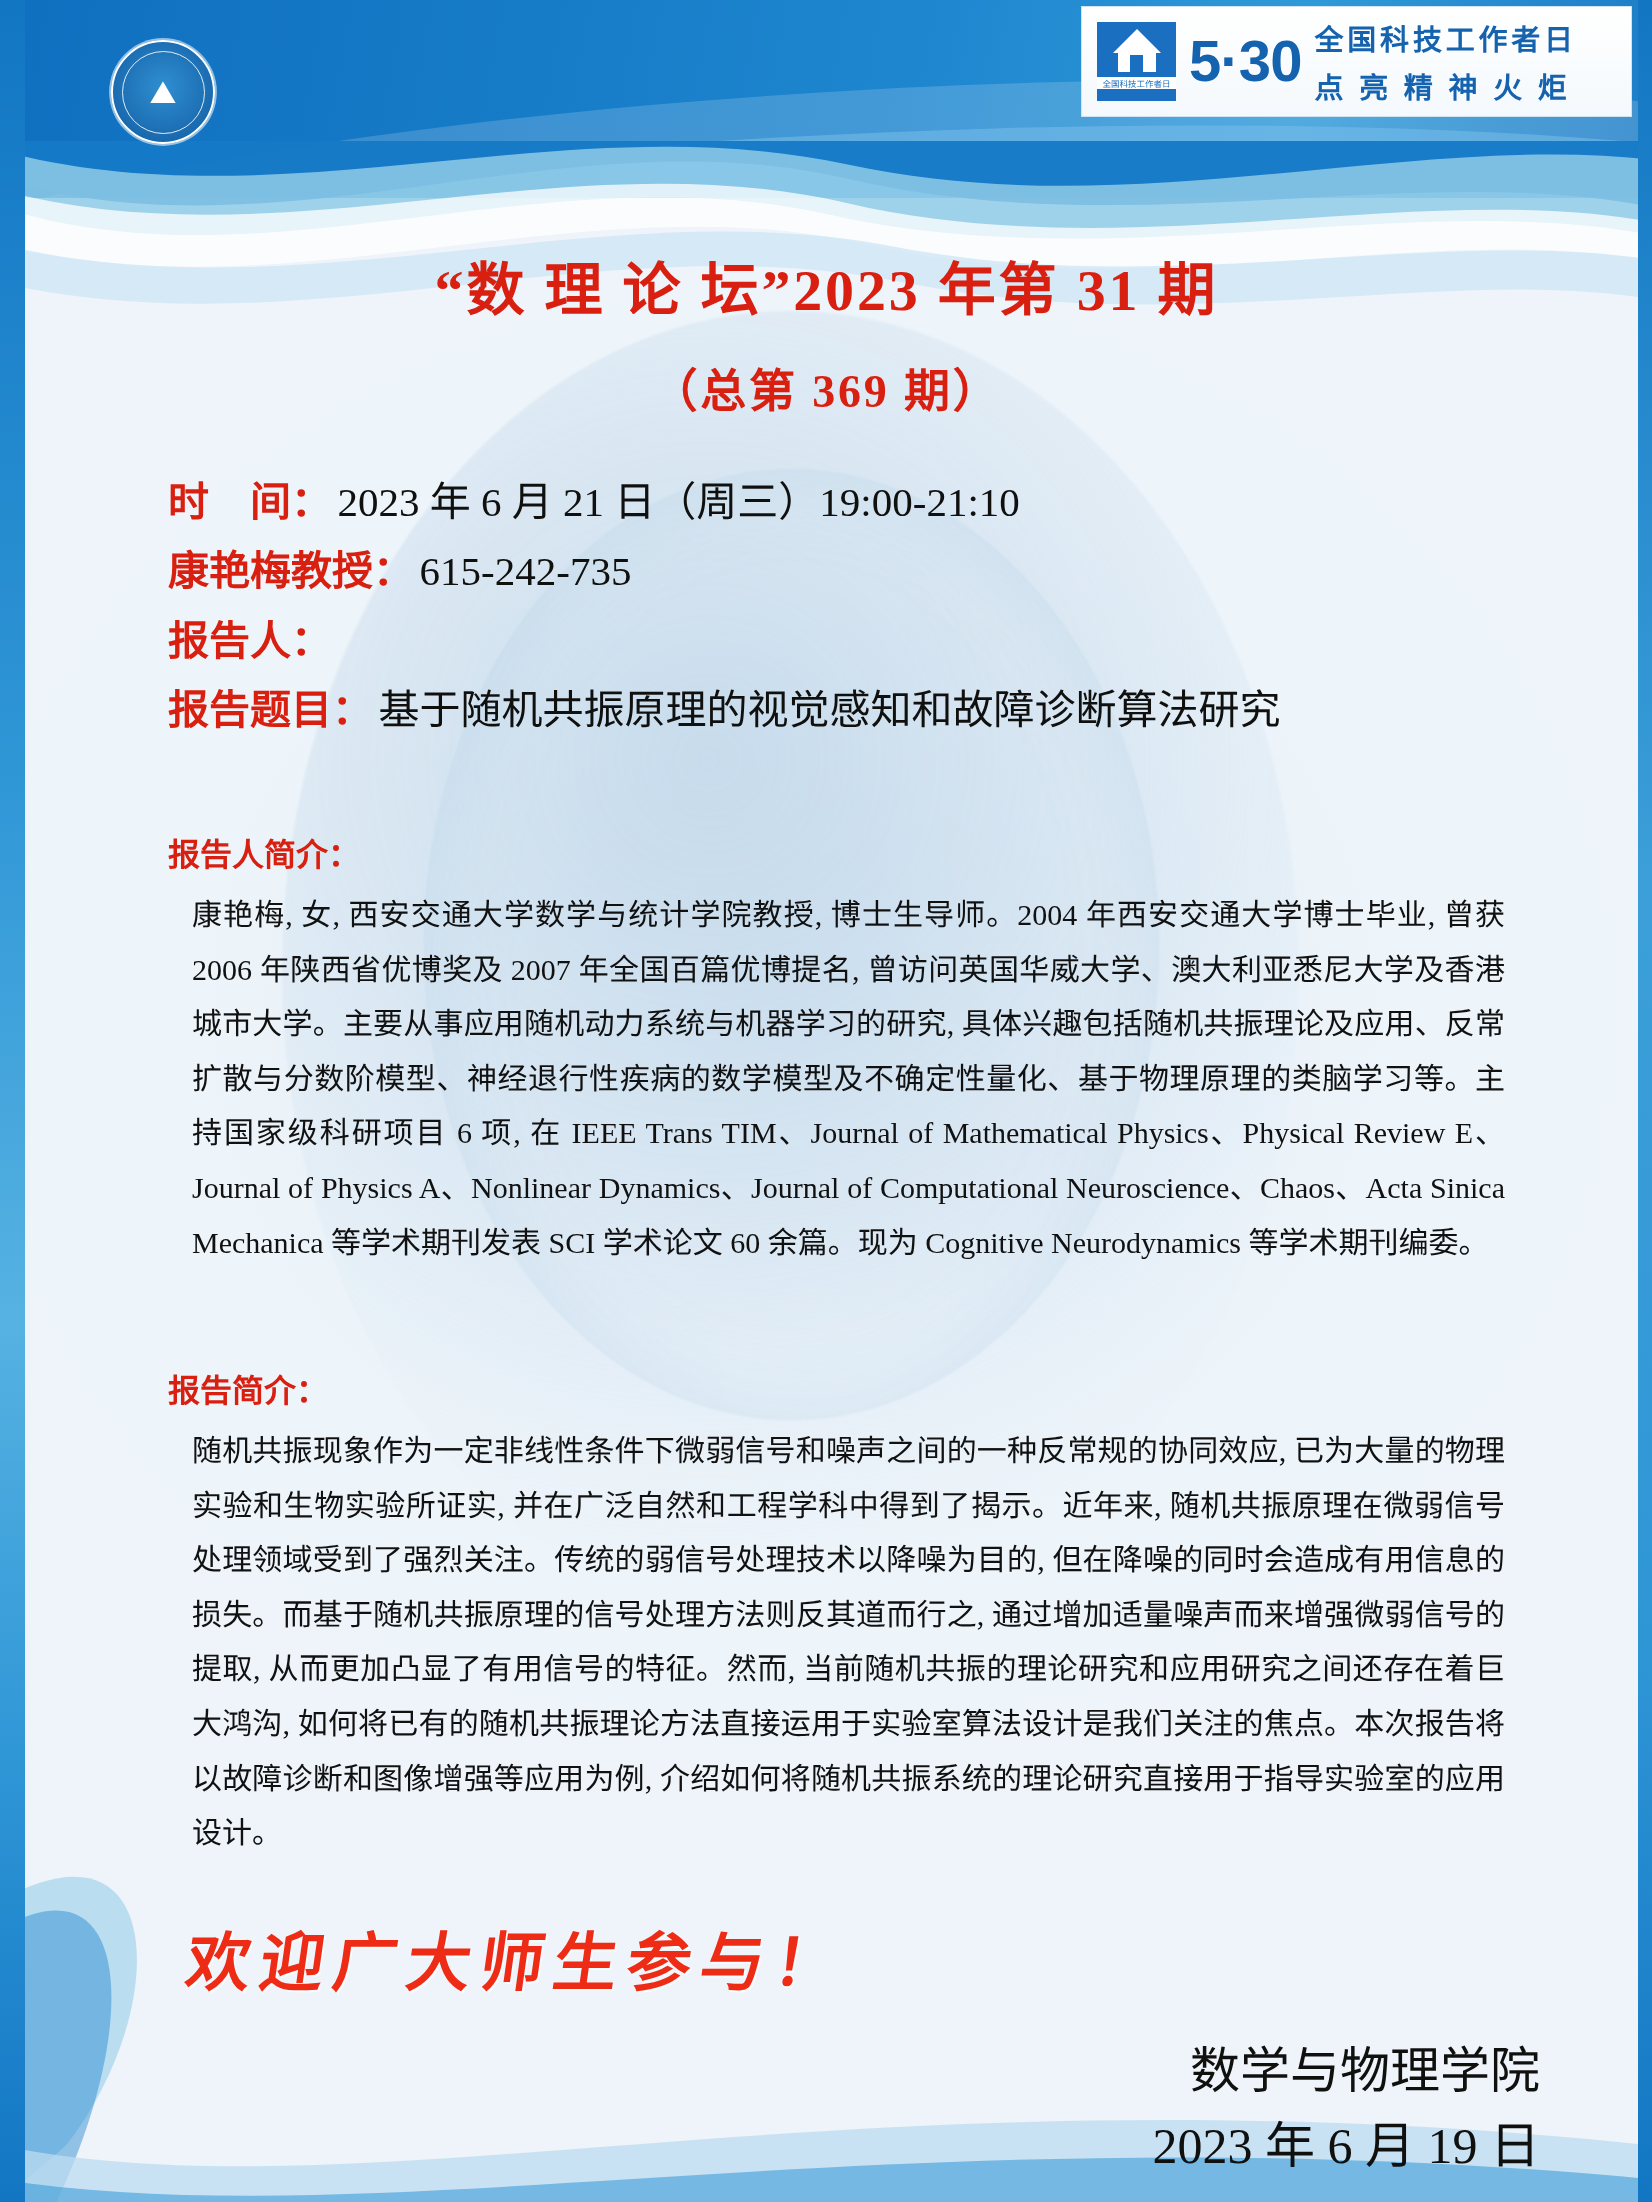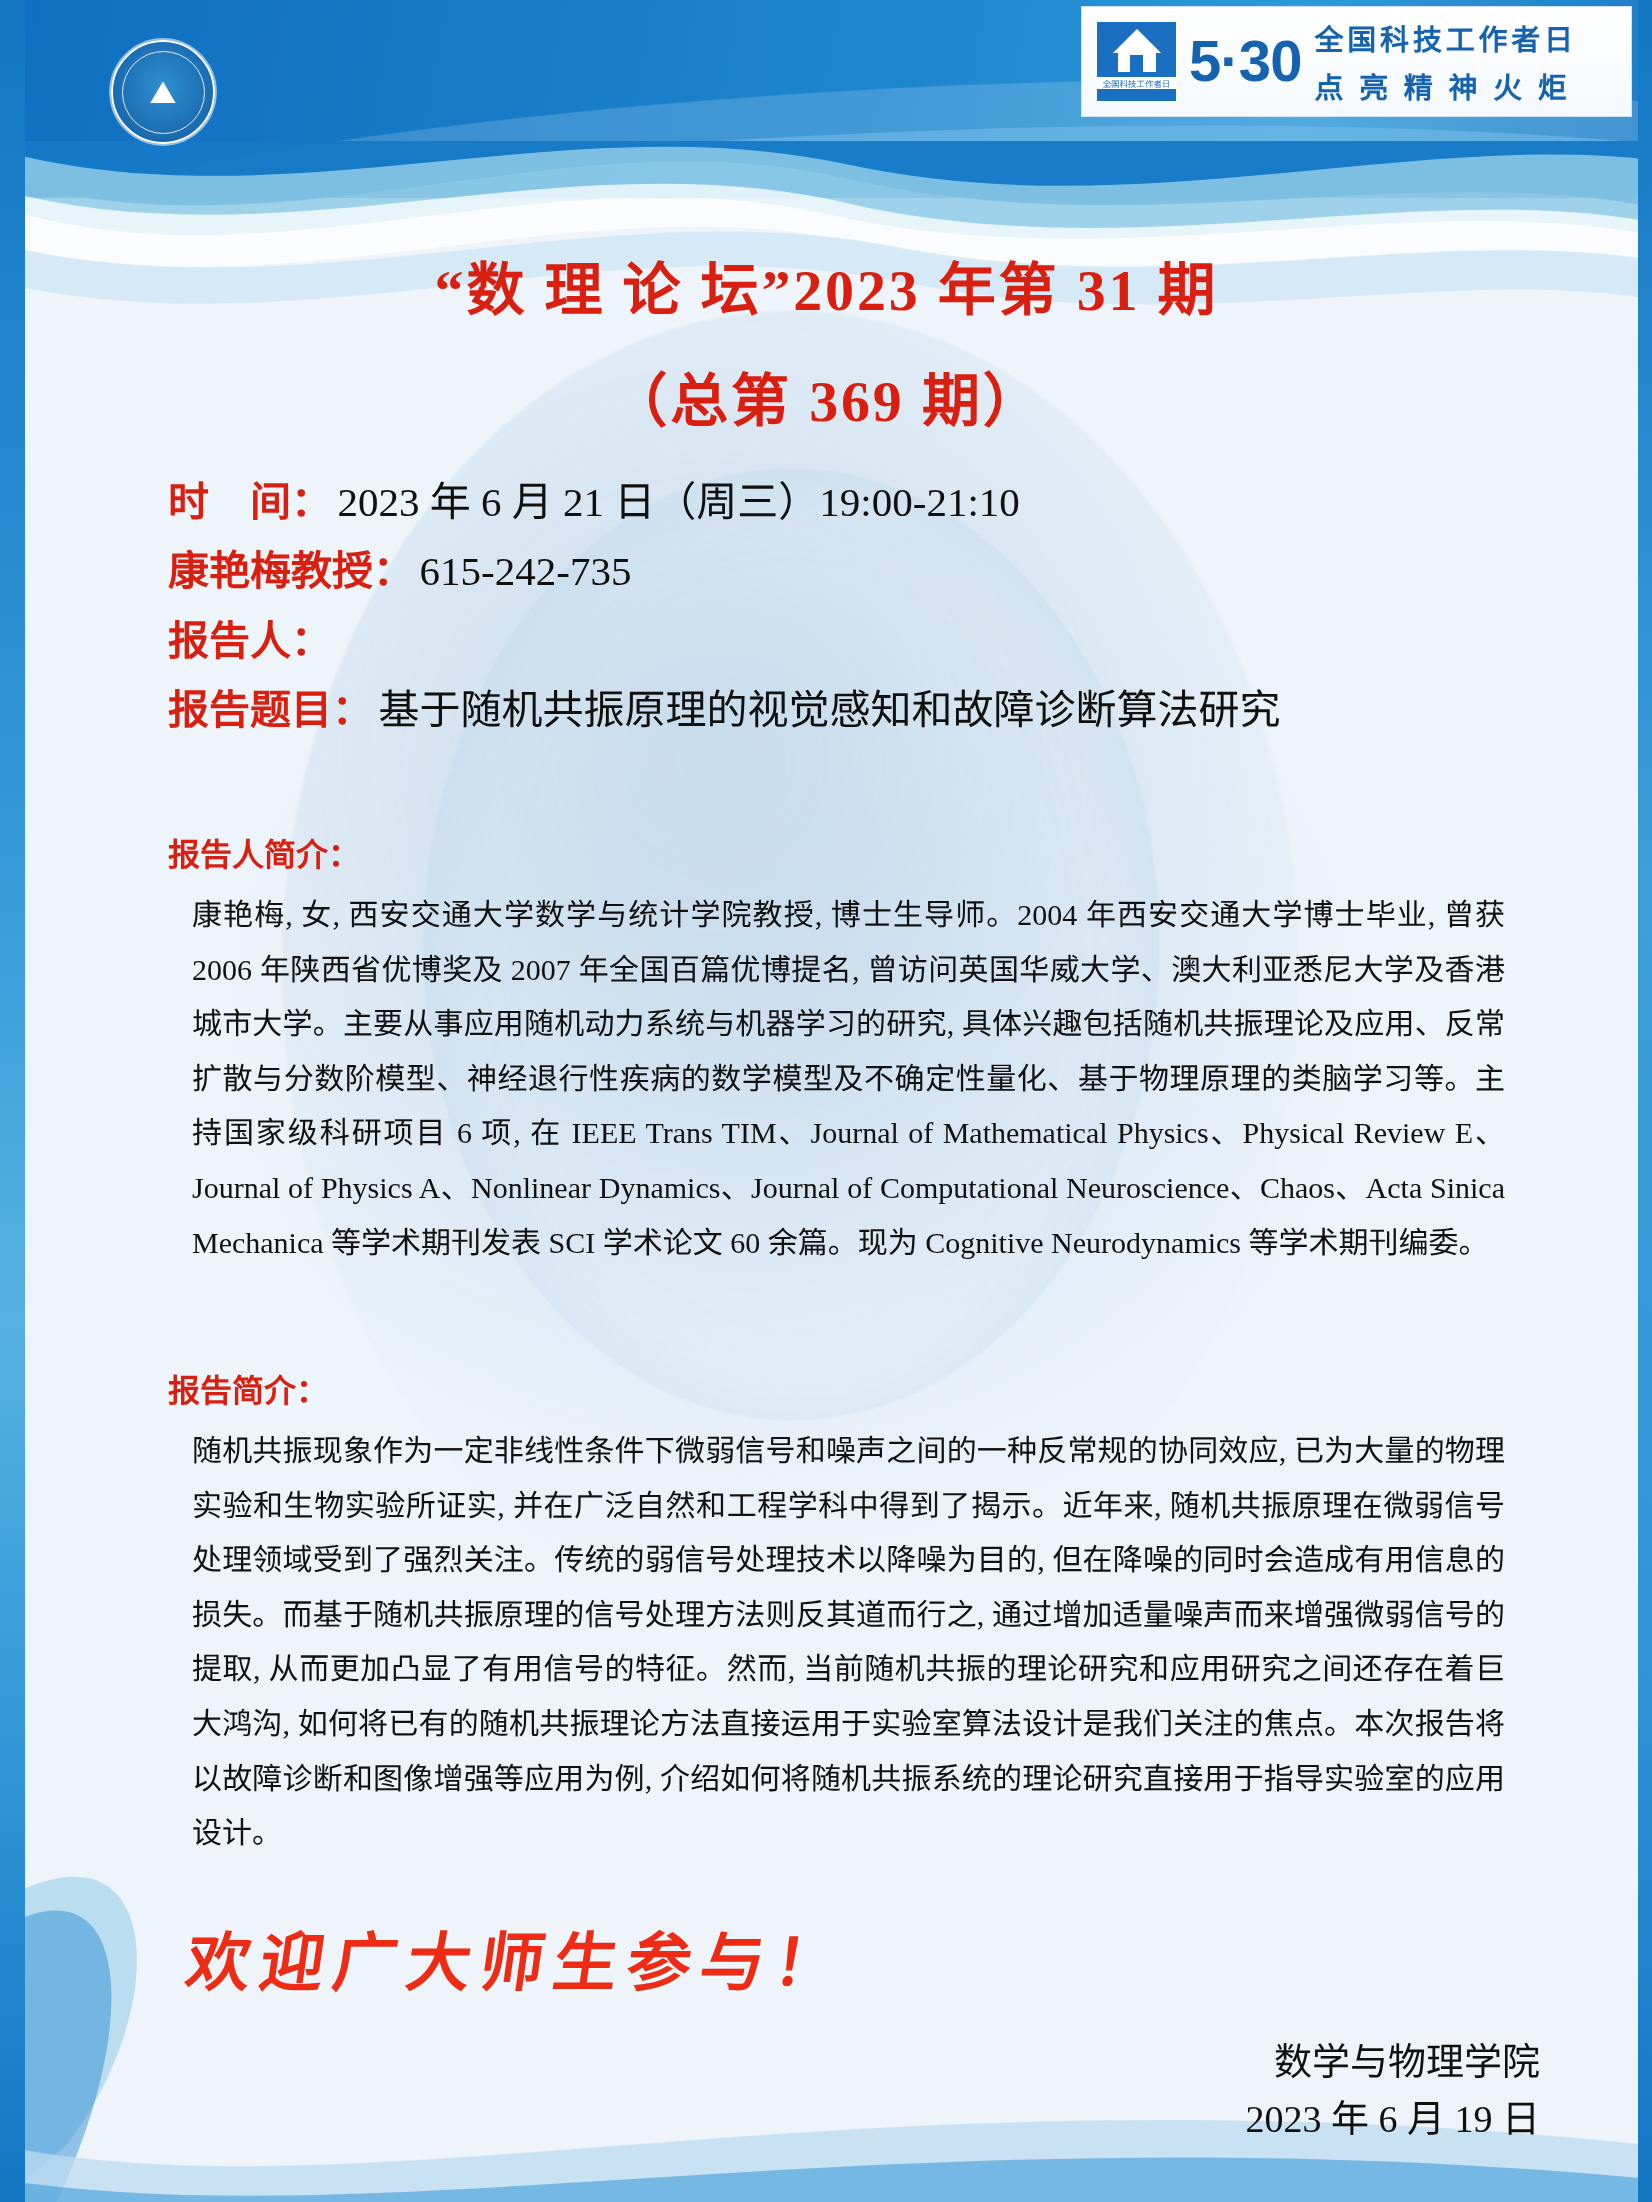--- a/index.html
+++ b/index.html
@@ -248,21 +248,21 @@
 
   .title-1, .title-2 {
     position: absolute;
     width: 100%;
     text-align: center;
     color: #d81f10;
     font-weight: bold;
     font-family: "Liberation Serif", "DejaVu Serif", serif;
   }
   .title-1 { top: 243px; font-size: 58px; letter-spacing: 2.8px; }
-  .title-2 { top: 354px; font-size: 58px; letter-spacing: 2.8px; }
+  .title-2 { top: 354px; font-size: 46px; letter-spacing: 2.8px; }
 
   .meta {
     position: absolute;
     left: 168px;
     top: 476px;
     width: 1337px;
   }
   .meta-row {
     display: flex;
     align-items: baseline;
@@ -321,21 +321,21 @@
     text-shadow: 1.9px 1.9px 0 rgba(255,255,255,0.7);
     transform: skewX(-8deg);
   }
 
   .signature {
     position: absolute;
     right: 113px;
     top: 2034px;
     text-align: right;
     color: #10100f;
-    font-size: 38px;
+    font-size: 50px;
     line-height: 1.5;
     font-family: "Liberation Serif", "DejaVu Serif", serif;
   }
 </style>
 </head>
 <body>
 
 <div class="poster">
 
   <div class="globe"></div>

